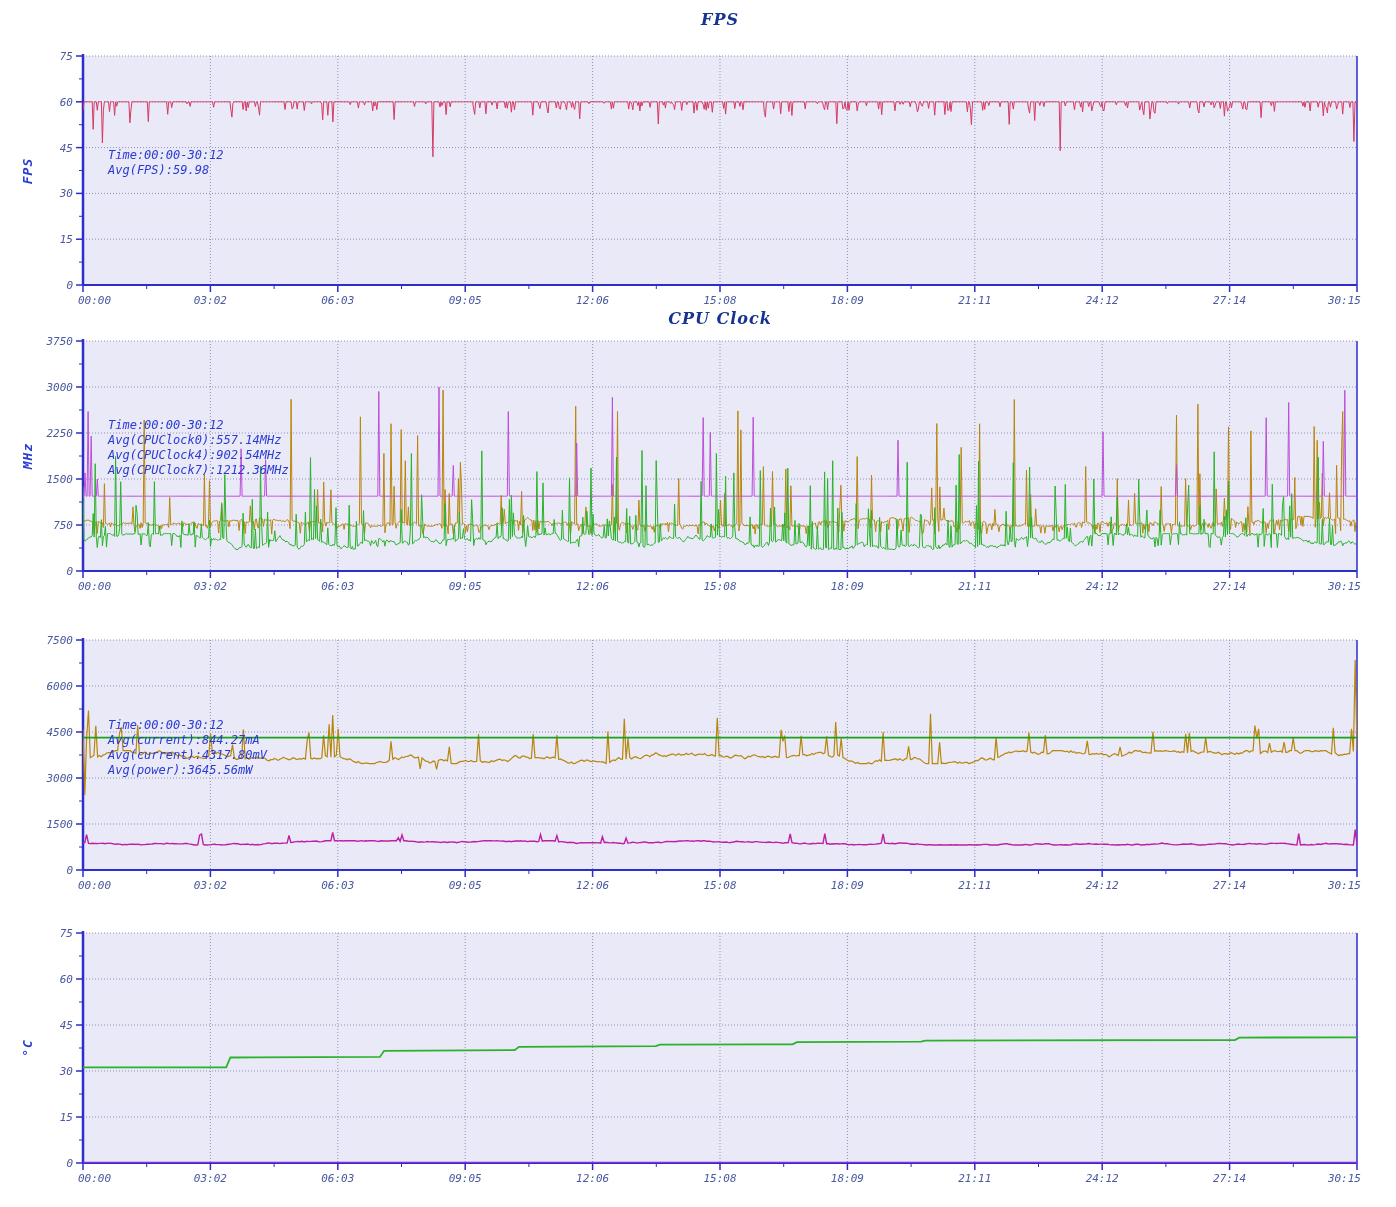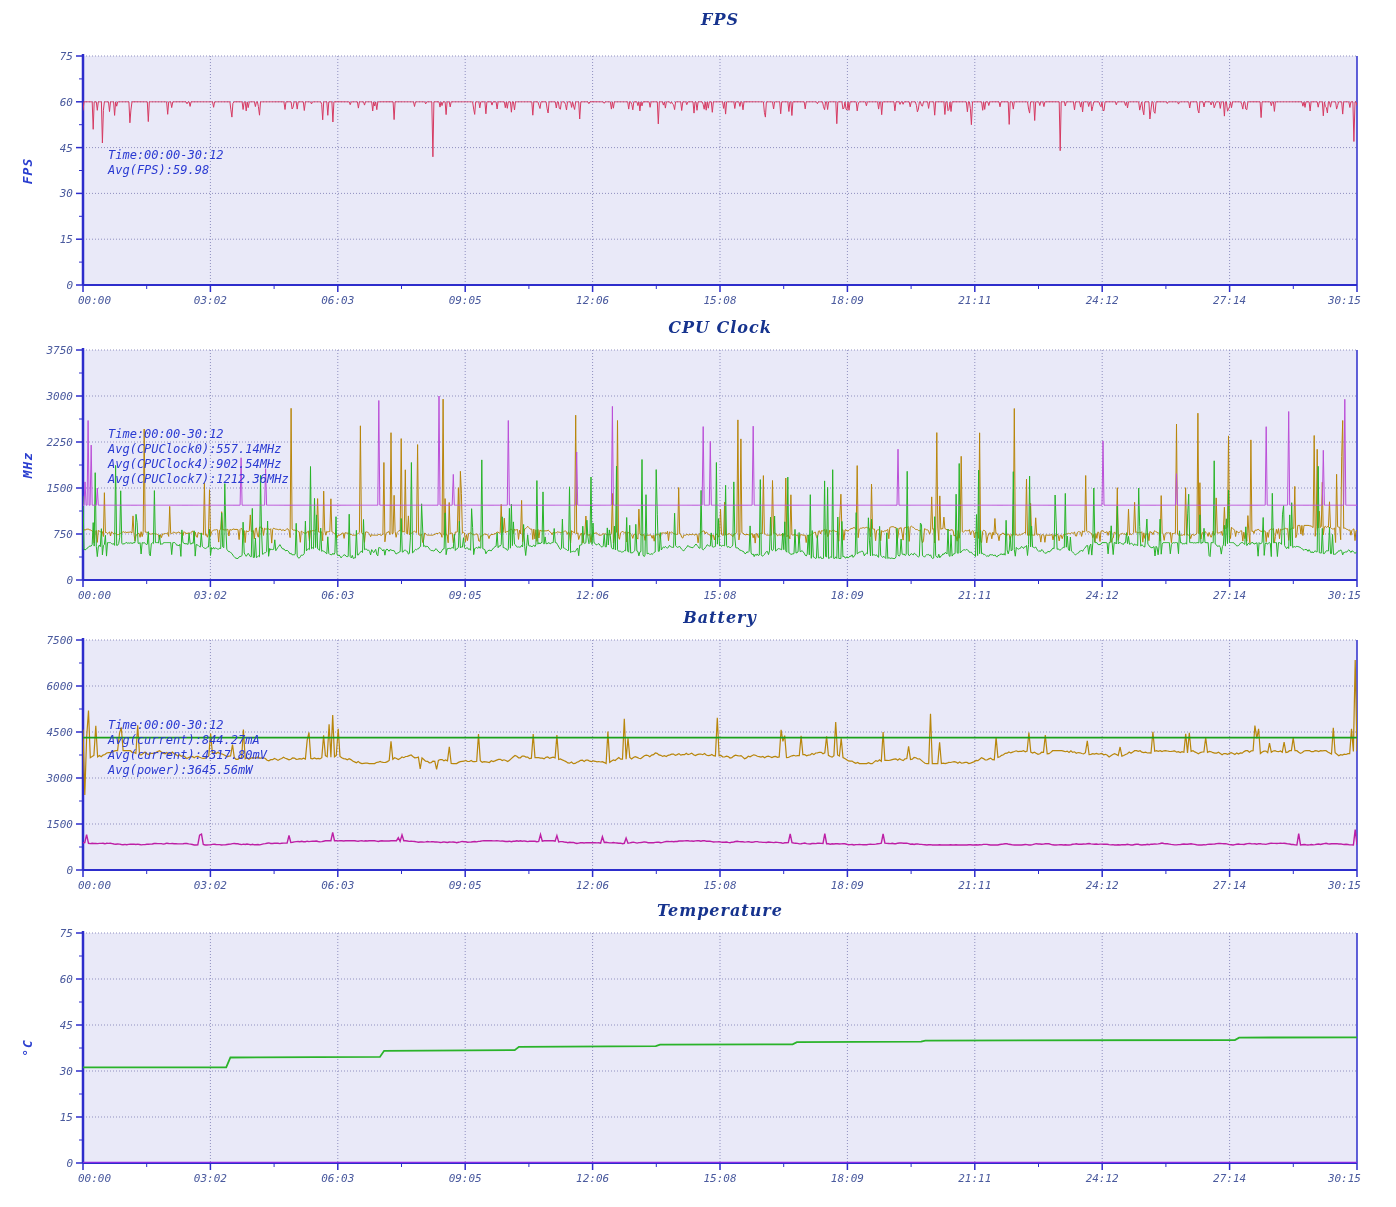--- a/index.html
+++ b/index.html
@@ -95,21 +95,21 @@
         <line x1="1165.9" x2="1165.9" y1="285" y2="289" stroke="#2d2dcc" stroke-width="1"></line>
         <text x="1102.2" y="304" text-anchor="middle" fill="#4a5a9e" font-size="11px" font-family="DejaVu Sans Mono, monospace">24:12</text>
         <line x1="1229.6" x2="1229.6" y1="285" y2="292" stroke="#2d2dcc" stroke-width="1.5"></line>
         <line x1="1293.3" x2="1293.3" y1="285" y2="289" stroke="#2d2dcc" stroke-width="1"></line>
         <text x="1229.6" y="304" text-anchor="middle" fill="#4a5a9e" font-size="11px" font-family="DejaVu Sans Mono, monospace">27:14</text>
         <line x1="1357" x2="1357" y1="285" y2="292" stroke="#2d2dcc" stroke-width="1.5"></line>
         <text x="1361" y="304" text-anchor="end" fill="#4a5a9e" font-size="11px" font-family="DejaVu Sans Mono, monospace">30:15</text>
       </svg>
   </div>
 
-  <div class="chart" style="top: 312px; height: 293px;">
+  <div class="chart" style="top: 303px; height: 293px;">
     <div class="chart-title" style="top: 6px;">CPU Clock</div>
     <div class="ylabel" style="top: 143px;">MHz</div>
     <div class="annotations" style="top: 115px;"><div>Time:00:00-30:12</div><div>Avg(CPUClock0):557.14MHz</div><div>Avg(CPUClock4):902.54MHz</div><div>Avg(CPUClock7):1212.36MHz</div></div>
     <svg width="1396" height="293" viewBox="0 0 1396 293">
         <rect x="83" y="38" width="1274" height="230" fill="#e9e9f8"></rect>
         <line x1="83" x2="1357" y1="222" y2="222" stroke="#8f8fbf" stroke-width="1" stroke-dasharray="1,2"></line>
         <line x1="83" x2="1357" y1="176" y2="176" stroke="#8f8fbf" stroke-width="1" stroke-dasharray="1,2"></line>
         <line x1="83" x2="1357" y1="130" y2="130" stroke="#8f8fbf" stroke-width="1" stroke-dasharray="1,2"></line>
         <line x1="83" x2="1357" y1="84" y2="84" stroke="#8f8fbf" stroke-width="1" stroke-dasharray="1,2"></line>
         <line x1="83" x2="1357" y1="38" y2="38" stroke="#8f8fbf" stroke-width="1" stroke-dasharray="1,2"></line>
@@ -179,21 +179,20 @@
         <text x="1102.2" y="287" text-anchor="middle" fill="#4a5a9e" font-size="11px" font-family="DejaVu Sans Mono, monospace">24:12</text>
         <line x1="1229.6" x2="1229.6" y1="268" y2="275" stroke="#2d2dcc" stroke-width="1.5"></line>
         <line x1="1293.3" x2="1293.3" y1="268" y2="272" stroke="#2d2dcc" stroke-width="1"></line>
         <text x="1229.6" y="287" text-anchor="middle" fill="#4a5a9e" font-size="11px" font-family="DejaVu Sans Mono, monospace">27:14</text>
         <line x1="1357" x2="1357" y1="268" y2="275" stroke="#2d2dcc" stroke-width="1.5"></line>
         <text x="1361" y="287" text-anchor="end" fill="#4a5a9e" font-size="11px" font-family="DejaVu Sans Mono, monospace">30:15</text>
       </svg>
   </div>
 
   <div class="chart" style="top: 603px; height: 293px;">
-    <div class="chart-title" style="top: 5px;">Battery</div>
     <div class="ylabel" style="top: 142px;"></div>
     <div class="annotations" style="top: 115px;"><div>Time:00:00-30:12</div><div>Avg(current):844.27mA</div><div>Avg(current):4317.80mV</div><div>Avg(power):3645.56mW</div></div>
     <svg width="1396" height="293" viewBox="0 0 1396 293">
         <rect x="83" y="37" width="1274" height="230" fill="#e9e9f8"></rect>
         <line x1="83" x2="1357" y1="221" y2="221" stroke="#8f8fbf" stroke-width="1" stroke-dasharray="1,2"></line>
         <line x1="83" x2="1357" y1="175" y2="175" stroke="#8f8fbf" stroke-width="1" stroke-dasharray="1,2"></line>
         <line x1="83" x2="1357" y1="129" y2="129" stroke="#8f8fbf" stroke-width="1" stroke-dasharray="1,2"></line>
         <line x1="83" x2="1357" y1="83" y2="83" stroke="#8f8fbf" stroke-width="1" stroke-dasharray="1,2"></line>
         <line x1="83" x2="1357" y1="37" y2="37" stroke="#8f8fbf" stroke-width="1" stroke-dasharray="1,2"></line>
         <line x1="210.4" x2="210.4" y1="37" y2="267" stroke="#8f8fbf" stroke-width="1" stroke-dasharray="1,2"></line>
@@ -262,21 +261,20 @@
         <text x="1102.2" y="286" text-anchor="middle" fill="#4a5a9e" font-size="11px" font-family="DejaVu Sans Mono, monospace">24:12</text>
         <line x1="1229.6" x2="1229.6" y1="267" y2="274" stroke="#2d2dcc" stroke-width="1.5"></line>
         <line x1="1293.3" x2="1293.3" y1="267" y2="271" stroke="#2d2dcc" stroke-width="1"></line>
         <text x="1229.6" y="286" text-anchor="middle" fill="#4a5a9e" font-size="11px" font-family="DejaVu Sans Mono, monospace">27:14</text>
         <line x1="1357" x2="1357" y1="267" y2="274" stroke="#2d2dcc" stroke-width="1.5"></line>
         <text x="1361" y="286" text-anchor="end" fill="#4a5a9e" font-size="11px" font-family="DejaVu Sans Mono, monospace">30:15</text>
       </svg>
   </div>
 
   <div class="chart" style="top: 896px; height: 311px;">
-    <div class="chart-title" style="top: 5px;">Temperature</div>
     <div class="ylabel" style="top: 142px;">°C</div>
     <div class="annotations" style="top: 118px;"></div>
     <svg width="1396" height="311" viewBox="0 0 1396 311">
         <rect x="83" y="37" width="1274" height="230" fill="#e9e9f8"></rect>
         <line x1="83" x2="1357" y1="221" y2="221" stroke="#8f8fbf" stroke-width="1" stroke-dasharray="1,2"></line>
         <line x1="83" x2="1357" y1="175" y2="175" stroke="#8f8fbf" stroke-width="1" stroke-dasharray="1,2"></line>
         <line x1="83" x2="1357" y1="129" y2="129" stroke="#8f8fbf" stroke-width="1" stroke-dasharray="1,2"></line>
         <line x1="83" x2="1357" y1="83" y2="83" stroke="#8f8fbf" stroke-width="1" stroke-dasharray="1,2"></line>
         <line x1="83" x2="1357" y1="37" y2="37" stroke="#8f8fbf" stroke-width="1" stroke-dasharray="1,2"></line>
         <line x1="210.4" x2="210.4" y1="37" y2="267" stroke="#8f8fbf" stroke-width="1" stroke-dasharray="1,2"></line>

